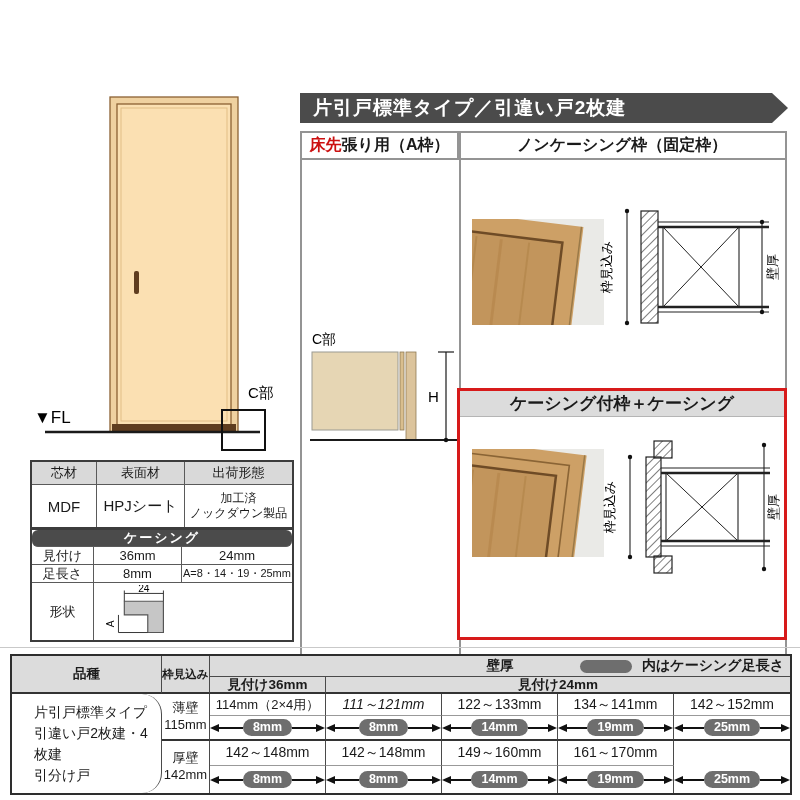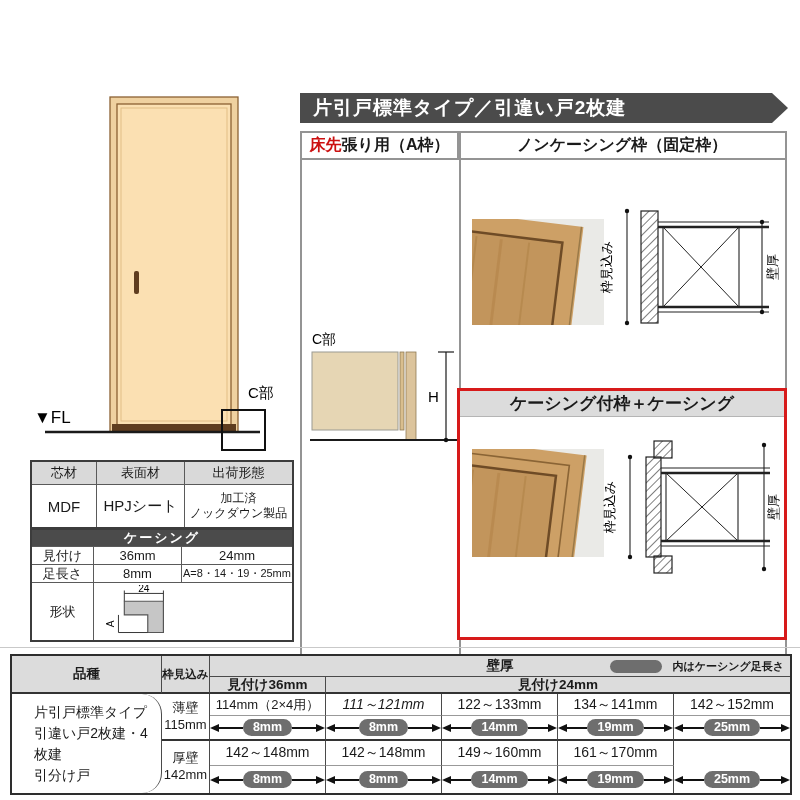--- a/index.html
+++ b/index.html
@@ -31,35 +31,35 @@
 
   
   .mat-table{left:30px;top:460px;width:260px;display:grid;grid-template-columns:65px 88px 107px;
     grid-template-rows:23px 42px;border:2px solid #3c3c3c;background:#fff;font-size:13px;}
   .casing-table{left:30px;top:528px;width:260px;display:grid;grid-template-columns:62px 88px 110px;
     grid-template-rows:17px 18px 18px 57px;border:2px solid #3c3c3c;background:#fff;font-size:13px;}
   .cell{border-right:1px solid #5a5a5a;border-bottom:1px solid #5a5a5a;display:flex;align-items:center;justify-content:center;
     text-align:center;box-sizing:border-box;overflow:hidden;}
   .cell.lastc{border-right:none;} .cell.lastr{border-bottom:none;}
   .cell.gray{background:#d9d9d9;}
-  .cell.dark{background:#4b4b4b;color:#fff;font-weight:bold;letter-spacing:2px;}
+  .cell.dark{background:#4b4b4b;color:#fff;font-weight:bold;letter-spacing:2px;border-radius:6px;}
   .two-line{line-height:1.25;font-size:12px;}
 
   
   .hrule{left:0;top:647px;width:800px;height:0;border-top:1px solid #c9c9c9;}
   .bottom-table{left:10px;top:654px;display:grid;grid-template-columns:150px 48px 116px 116px 116px 116px 116px;
     grid-template-rows:21px 17px 22px 25px 25px 27px;border:2px solid #2e2e2e;background:#fff;font-size:14px;}
   .bt{border-right:1px solid #4a4a4a;border-bottom:1px solid #4a4a4a;display:flex;align-items:center;justify-content:center;
     text-align:center;box-sizing:border-box;position:relative;overflow:hidden;}
   .bt.lastc{border-right:none;} .bt.lastr{border-bottom:none;}
   .bt.hdr{background:#dcdcdc;font-weight:bold;font-size:13.5px;}
   .bt.hb{border-bottom:2px solid #333;}
   .bt.tb{border-bottom:1px solid #999;}
   .bt.small{font-size:13px;}
-  .legend{position:absolute;right:6px;top:0;height:100%;display:flex;align-items:center;gap:10px;font-size:11px;font-weight:bold;}
+  .legend{position:absolute;right:6px;top:0;height:100%;display:flex;align-items:center;gap:10px;font-size:14px;font-weight:bold;}
   .legend-pill{width:52px;height:13px;border-radius:7px;background:#6e6e6e;}
   .kabeatsu-center{position:absolute;left:0;right:0;top:0;bottom:0;display:flex;align-items:center;justify-content:center;}
   .product-cell{justify-content:flex-start;padding-left:22px;text-align:left;line-height:1.5;font-size:14px;border-radius:20px;}
   .wall-cell{line-height:1.3;font-size:13px;}
   .pillrow{padding:0;display:flex;align-items:center;}
   .tri{width:0;height:0;flex:none;}
   .tri.l{border-top:4.5px solid transparent;border-bottom:4.5px solid transparent;border-right:9px solid #111;}
   .tri.r{border-top:4.5px solid transparent;border-bottom:4.5px solid transparent;border-left:9px solid #111;}
   .dline{flex:1;height:2px;background:#111;}
   .pill{flex:none;background:#6e6e6e;color:#fff;font-size:12.5px;font-weight:bold;border-radius:9px;

